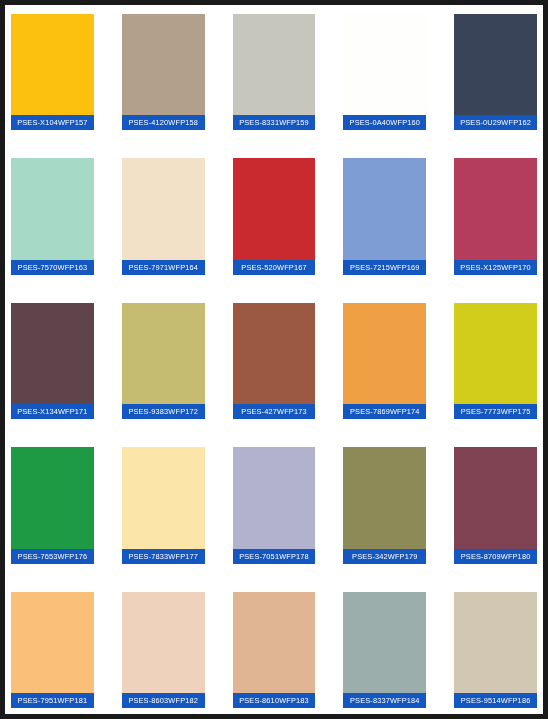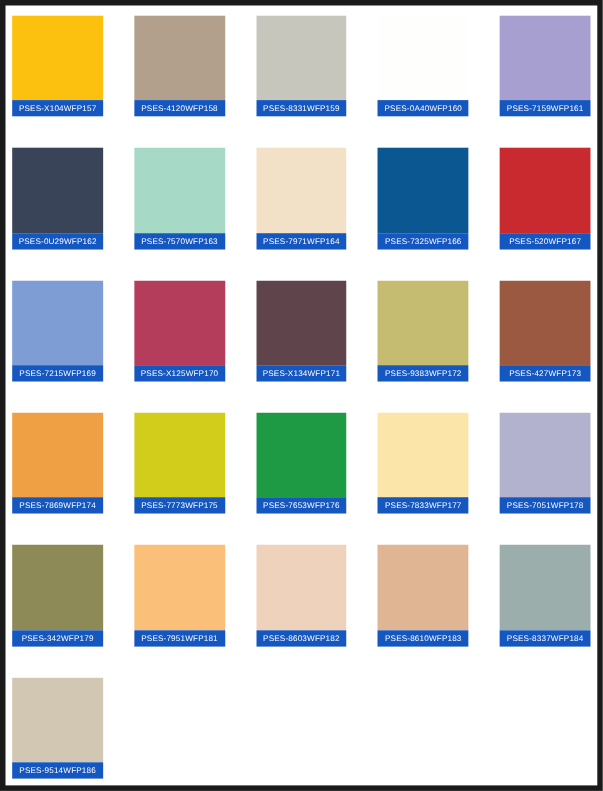--- a/index.html
+++ b/index.html
@@ -83,38 +83,30 @@
       </div>
       <div class="swatch-card">
         <div class="swatch-color" style="background: rgb(198, 198, 188);"></div>
         <div class="swatch-label">PSES-8331WFP159</div>
       </div>
       <div class="swatch-card">
         <div class="swatch-color" style="background: rgb(254, 254, 252);"></div>
         <div class="swatch-label">PSES-0A40WFP160</div>
       </div>
       <div class="swatch-card">
-        <div class="swatch-color" style="background: rgb(167, 159, 208);"></div>
-        <div class="swatch-label">PSES-7159WFP161</div>
-      </div>
-      <div class="swatch-card">
         <div class="swatch-color" style="background: rgb(58, 68, 88);"></div>
         <div class="swatch-label">PSES-0U29WFP162</div>
       </div>
       <div class="swatch-card">
         <div class="swatch-color" style="background: rgb(166, 217, 198);"></div>
         <div class="swatch-label">PSES-7570WFP163</div>
       </div>
       <div class="swatch-card">
         <div class="swatch-color" style="background: rgb(242, 225, 199);"></div>
         <div class="swatch-label">PSES-7971WFP164</div>
-      </div>
-      <div class="swatch-card">
-        <div class="swatch-color" style="background: rgb(10, 87, 145);"></div>
-        <div class="swatch-label">PSES-7325WFP166</div>
       </div>
       <div class="swatch-card">
         <div class="swatch-color" style="background: rgb(201, 42, 48);"></div>
         <div class="swatch-label">PSES-520WFP167</div>
       </div>
       <div class="swatch-card">
         <div class="swatch-color" style="background: rgb(125, 157, 212);"></div>
         <div class="swatch-label">PSES-7215WFP169</div>
       </div>
       <div class="swatch-card">
@@ -151,20 +143,24 @@
       </div>
       <div class="swatch-card">
         <div class="swatch-color" style="background: rgb(178, 178, 206);"></div>
         <div class="swatch-label">PSES-7051WFP178</div>
       </div>
       <div class="swatch-card">
         <div class="swatch-color" style="background: rgb(142, 138, 87);"></div>
         <div class="swatch-label">PSES-342WFP179</div>
       </div>
       <div class="swatch-card">
+        <div class="swatch-color" style="background: rgb(128, 67, 83);"></div>
+        <div class="swatch-label">PSES-8709WFP180</div>
+      </div>
+      <div class="swatch-card">
         <div class="swatch-color" style="background: rgb(250, 192, 122);"></div>
         <div class="swatch-label">PSES-7951WFP181</div>
       </div>
       <div class="swatch-card">
         <div class="swatch-color" style="background: rgb(238, 210, 188);"></div>
         <div class="swatch-label">PSES-8603WFP182</div>
       </div>
       <div class="swatch-card">
         <div class="swatch-color" style="background: rgb(224, 181, 148);"></div>
         <div class="swatch-label">PSES-8610WFP183</div>

